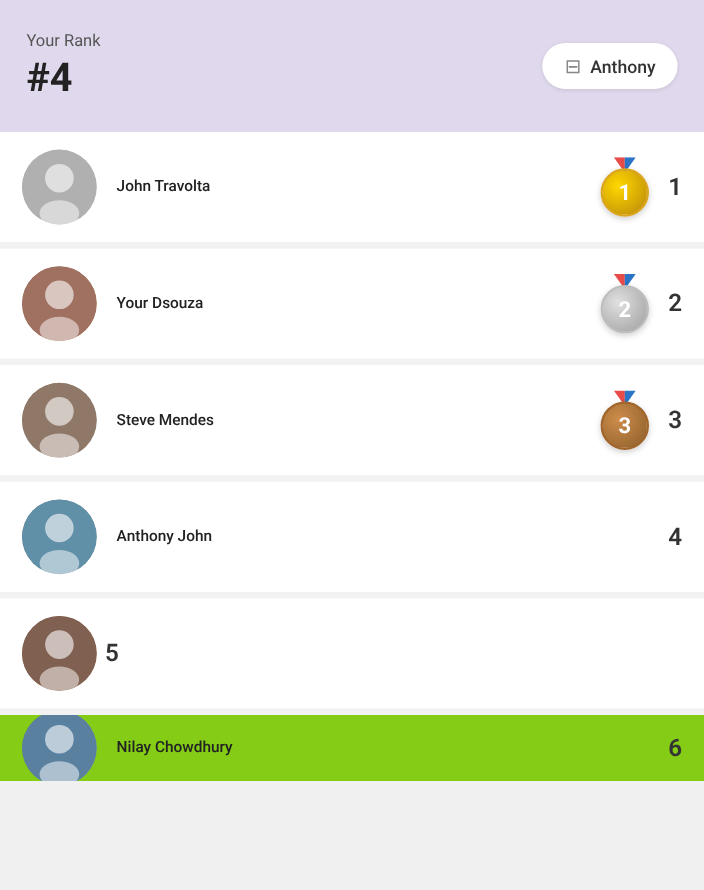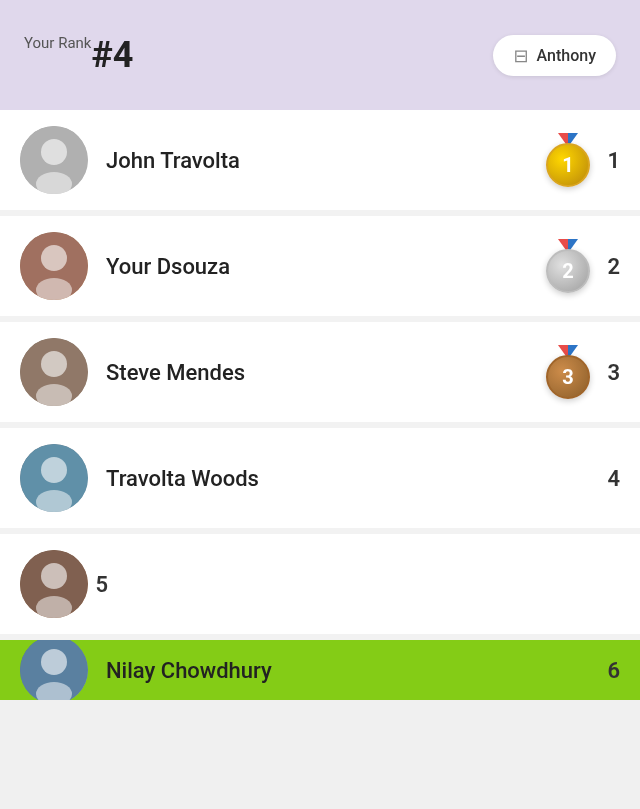--- a/index.html
+++ b/index.html
@@ -20,20 +20,21 @@
       background: #e0d8ec;
       padding: 28px 24px 28px 24px;
       display: flex;
       justify-content: space-between;
       align-items: center;
       min-height: 110px;
     }
 
     .rank-section {
       display: flex;
+      flex-direction: column;
     }
 
     .your-rank-label {
       font-size: 15px;
       color: #555;
       font-weight: 400;
       margin-bottom: 4px;
     }
 
     .rank-value {
@@ -92,21 +93,21 @@
       font-size: 28px;
     }
 
     .avatar svg {
       width: 100%;
       height: 100%;
     }
 
     .user-name {
       flex: 1;
-      font-size: 22px;
+      font-size: 14px;
       font-weight: 500;
       color: #222;
       margin-left: 18px;
     }
 
     .rank-badge-section {
       display: flex;
       align-items: center;
       gap: 10px;
     }
@@ -271,21 +272,21 @@
       </div>
     </div>
     <div class="list-item">
       <div class="avatar avatar-4">
     <svg viewBox="0 0 68 68" xmlns="http://www.w3.org/2000/svg">
       <circle cx="34" cy="34" r="34" fill="#6090a8"></circle>
       <circle cx="34" cy="26" r="13" fill="rgba(255,255,255,0.6)"></circle>
       <ellipse cx="34" cy="58" rx="18" ry="12" fill="rgba(255,255,255,0.5)"></ellipse>
     </svg>
   </div>
-      <span class="user-name">Travolta Woods</span>
+      <span class="user-name">Anthony John</span>
       <div class="rank-badge-section">
         <span class="rank-number">4</span>
       </div>
     </div>
     <div class="list-item">
       <div class="avatar avatar-5">
     <svg viewBox="0 0 68 68" xmlns="http://www.w3.org/2000/svg">
       <circle cx="34" cy="34" r="34" fill="#806050"></circle>
       <circle cx="34" cy="26" r="13" fill="rgba(255,255,255,0.6)"></circle>
       <ellipse cx="34" cy="58" rx="18" ry="12" fill="rgba(255,255,255,0.5)"></ellipse>

